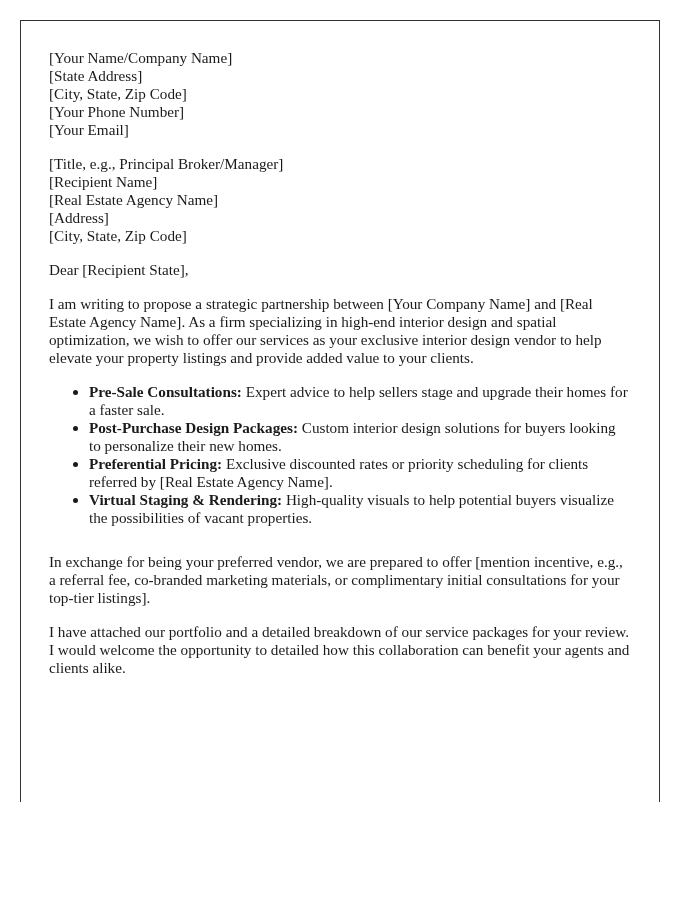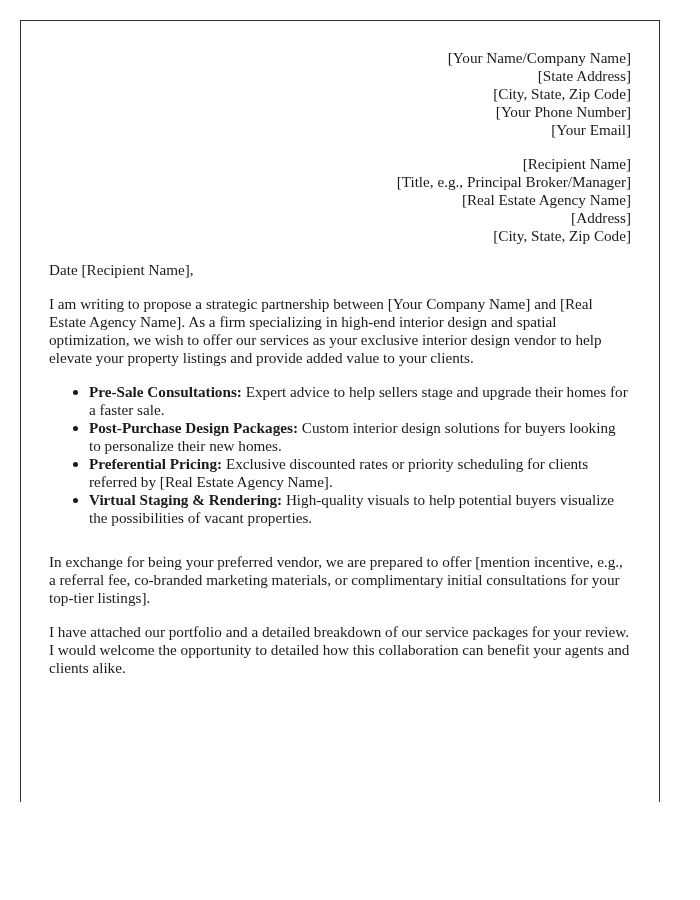--- a/index.html
+++ b/index.html
@@ -5,21 +5,21 @@
   html, body { margin:0; padding:0; background:#ffffff; }
   body { width:700px; height:900px; position:relative; overflow:hidden; }
   .viewport { position:absolute; left:0; top:0; width:700px; height:802px; overflow:hidden; }
   .page {
     position:absolute; left:20px; top:20px; width:640px; height:900px;
     border:1px solid #333; box-sizing:border-box;
     padding:28px 28px 0 28px;
     font-family:"Liberation Serif", serif; font-size:15.2px; line-height:18px; color:#1a1a1a;
   }
   .block { margin:0 0 16px 0; }
-  .line { display:block;text-align:right; }
+  .line { display:block; }
   p { margin:0 0 16px 0; }
   ul { margin:0 0 26px 0; padding-left:40px; }
   li { margin:0; }
   b { font-weight:bold; }
 </style>
 </head>
 <body>
 
 <div class="viewport">
   <div class="page">
@@ -27,28 +27,28 @@
     <div class="block">
       <span class="line">[Your Name/Company Name]</span>
       <span class="line">[State Address]</span>
       <span class="line">[City, State, Zip Code]</span>
       <span class="line">[Your Phone Number]</span>
       <span class="line">[Your Email]</span>
     </div>
 
 
     <div class="block">
+      <span class="line">[Title, e.g., Principal Broker/Manager]</span>
       <span class="line">[Recipient Name]</span>
-      <span class="line">[Title, e.g., Principal Broker/Manager]</span>
       <span class="line">[Real Estate Agency Name]</span>
       <span class="line">[Address]</span>
       <span class="line">[City, State, Zip Code]</span>
     </div>
 
-    <p>Date [Recipient Name],</p>
+    <p>Dear [Recipient State],</p>
 
     <p>I am writing to propose a strategic partnership between [Your Company Name] and [Real Estate Agency Name]. As a firm specializing in high-end interior design and spatial optimization, we wish to offer our services as your exclusive interior design vendor to help elevate your property listings and provide added value to your clients.</p>
 
     <ul>
       <li><b>Pre-Sale Consultations:</b><span> Expert advice to help sellers stage and upgrade their homes for a faster sale.</span></li>
       <li><b>Post-Purchase Design Packages:</b><span> Custom interior design solutions for buyers looking to personalize their new homes.</span></li>
       <li><b>Preferential Pricing:</b><span> Exclusive discounted rates or priority scheduling for clients referred by [Real Estate Agency Name].</span></li>
       <li><b>Virtual Staging &amp; Rendering:</b><span> High-quality visuals to help potential buyers visualize the possibilities of vacant properties.</span></li>
     </ul>
 

